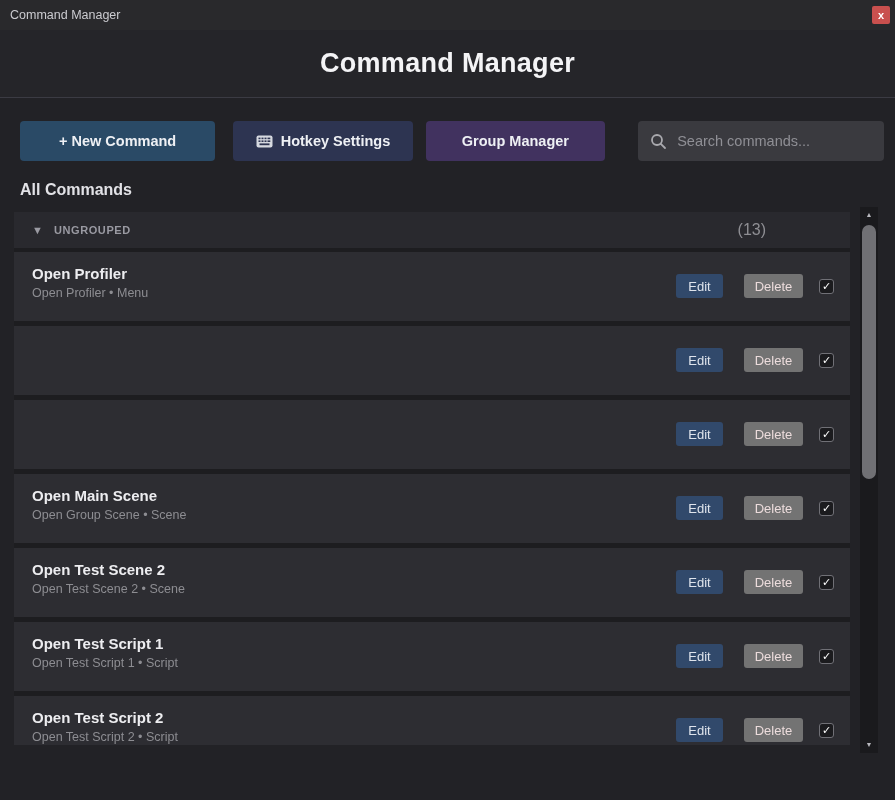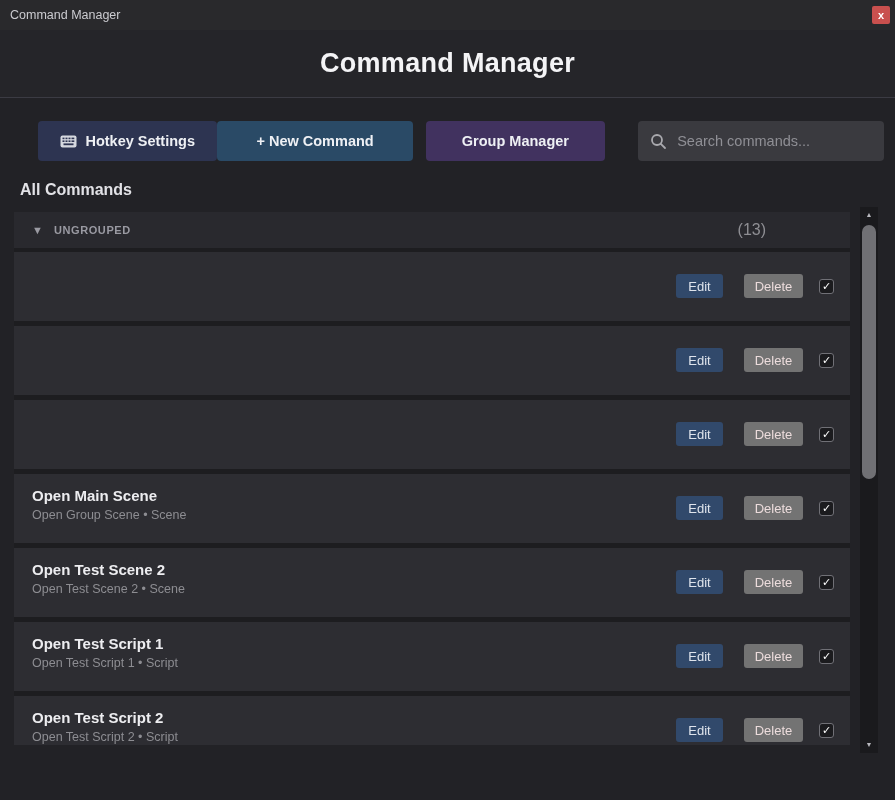--- a/index.html
+++ b/index.html
@@ -133,42 +133,42 @@
   <div class="titlebar">
     <span class="titlebar-text">Command Manager</span>
     <span class="close-btn">x</span>
   </div>
 
   <div class="header">
     <div class="page-title">Command Manager</div>
   </div>
 
   <div class="toolbar">
+    <button class="tb-btn btn-new">
+      <span>+ New Command</span>
+    </button>
     <button class="tb-btn btn-hotkey">
       <span class="kbd-icon">
         <svg width="17" height="13" viewBox="0 0 17 13">
           <rect x="0.5" y="0.5" width="16" height="12" rx="2" fill="#d6d9e0"></rect>
           <g fill="#2d3451">
             <rect x="2.5" y="2.6" width="2" height="1.6"></rect>
               <rect x="5.5" y="2.6" width="2" height="1.6"></rect>
             <rect x="8.5" y="2.6" width="2" height="1.6"></rect>
               <rect x="11.5" y="2.6" width="2.8" height="1.6"></rect>
             <rect x="2.5" y="5.4" width="2" height="1.6"></rect>
               <rect x="5.5" y="5.4" width="2" height="1.6"></rect>
             <rect x="8.5" y="5.4" width="2" height="1.6"></rect>
               <rect x="11.5" y="5.4" width="2.8" height="1.6"></rect>
             <rect x="3.5" y="8.4" width="10" height="1.8"></rect>
           </g>
         </svg>
       </span>
       <span>Hotkey Settings</span>
     </button>
-    <button class="tb-btn btn-new">
-      <span>+ New Command</span>
-    </button>
     <button class="tb-btn btn-groupm">
       <span>Group Manager</span>
     </button>
     <div class="search-box">
       <span>
         <svg width="17" height="17" viewBox="0 0 17 17">
           <circle cx="7" cy="7" r="5" fill="none" stroke="#a9a9ae" stroke-width="1.8"></circle>
           <line x1="10.8" y1="10.8" x2="15" y2="15" stroke="#a9a9ae" stroke-width="1.8" stroke-linecap="round"></line>
         </svg>
       </span>
@@ -180,20 +180,24 @@
 
   <div class="list-viewport">
 
     <div class="group-header">
       <span class="group-caret">▼</span>
       <span class="group-name">UNGROUPED</span>
       <span class="group-count">(13)</span>
     </div>
 
     <div class="cmd-row">
+      <div class="row-text">
+        <span class="row-title">Open Profiler</span>
+        <span class="row-subtitle">Open Profiler • Menu</span>
+      </div>
       <div class="row-controls">
         <button class="btn-edit">Edit</button>
         <button class="btn-delete">Delete</button>
         <span class="checkbox">✓</span>
       </div>
     </div>
 
     <div class="cmd-row">
       <div class="row-controls">
         <button class="btn-edit">Edit</button>

